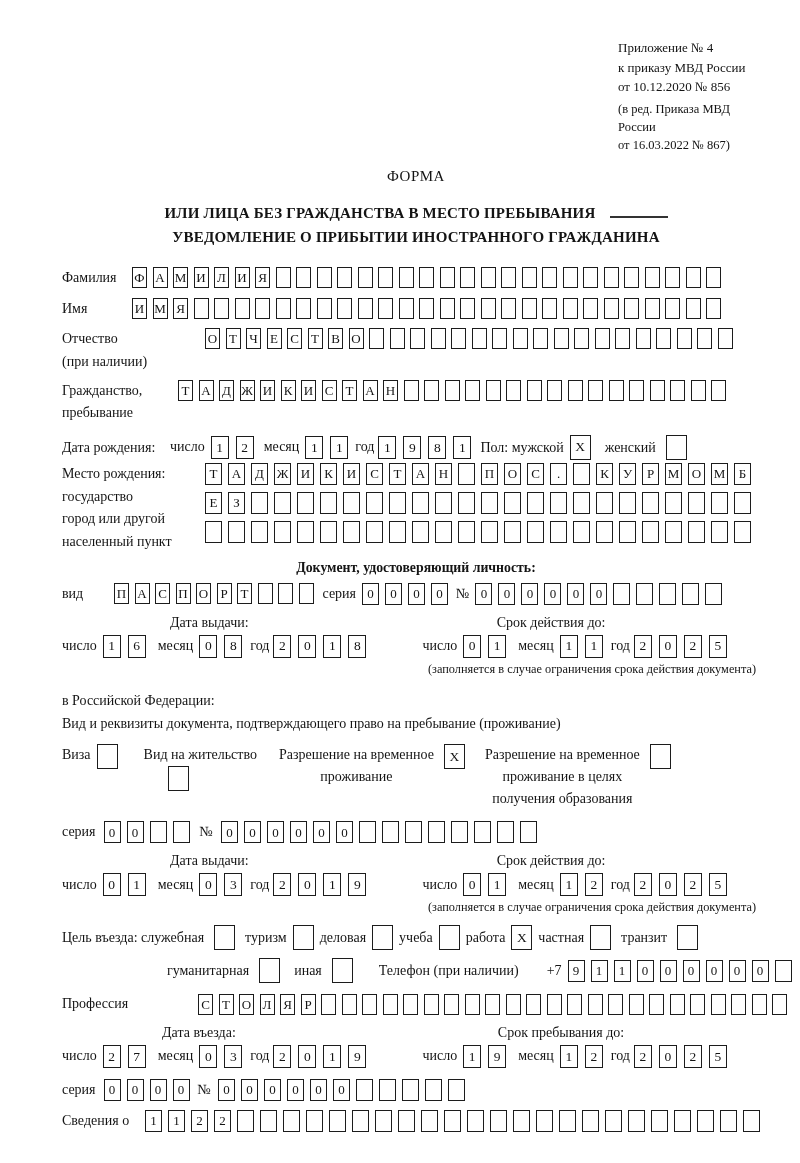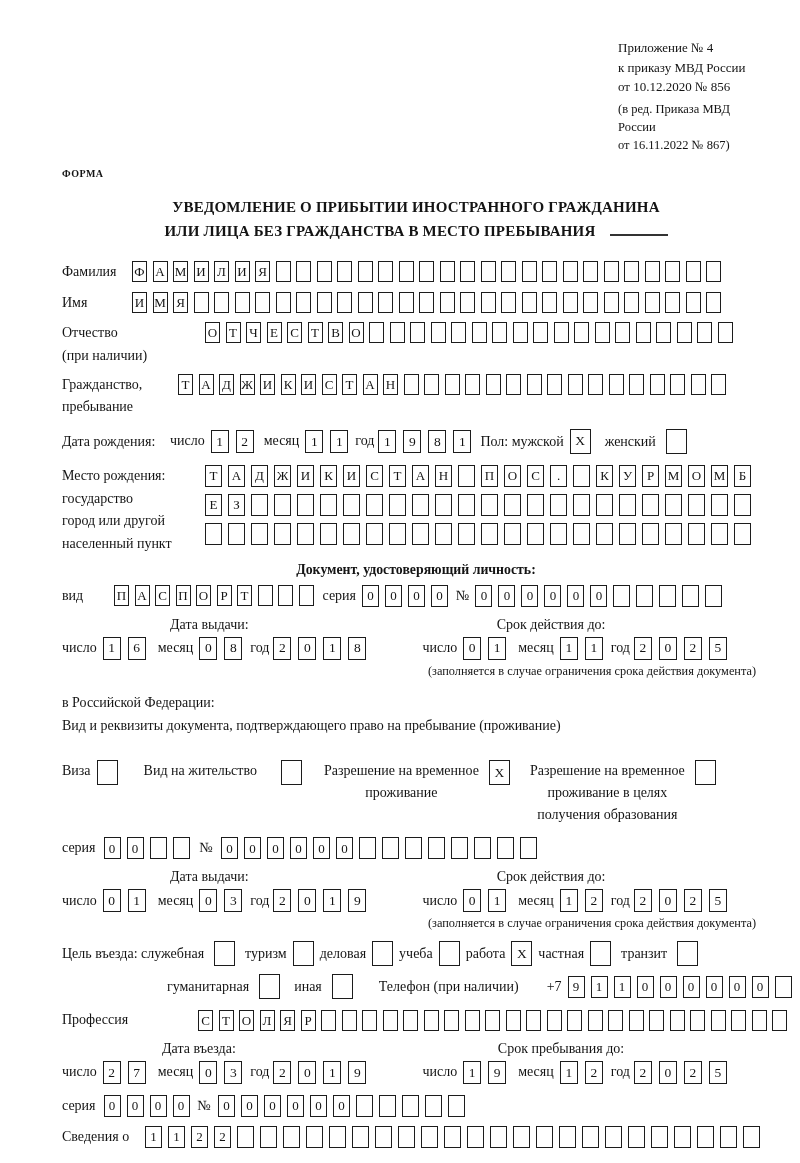--- a/index.html
+++ b/index.html
@@ -4,21 +4,21 @@
 <style>
   html,body{margin:0;padding:0;background:#fff;}
   body{
     width:800px;height:1163px;overflow:hidden;color:#141414;
     font-family:"Liberation Serif","DejaVu Serif",serif;font-size:14px;
   }
   .page{padding:38px 30px 0 62px;position:relative;}
   
   .annex{margin-left:556px;font-size:13px;line-height:1.5;}
   .annex .ed{font-size:12.5px;margin-top:3px;line-height:1.45;}
-  .forma{text-align:left;font-weight:bold;font-size:10px;margin-top:14px;letter-spacing:.5px;}
+  .forma{text-align:center;font-weight:normal;font-size:15px;margin-top:14px;letter-spacing:.5px;}
   
   .title{margin-top:16px;text-align:center;font-weight:bold;font-size:15px;line-height:1.6;letter-spacing:.2px;}
   .blank{display:inline-block;width:58px;border-bottom:2px solid #333;margin-left:14px;vertical-align:baseline;}
   .sec-heading{margin-top:24px;font-weight:bold;font-size:13.6px;letter-spacing:.2px;}
   
   .row{display:flex;align-items:center;margin-top:9px;}
   .row.top{align-items:flex-start;}
   .lbl{flex:0 0 auto;line-height:1.55;}
   .lblcol{flex:0 0 auto;line-height:1.62;}
   .w70{width:70px;} .w116{width:116px;} .w143{width:143px;} .w52{width:52px;}
@@ -52,29 +52,29 @@
 <body>
 
 <div class="page">
 
   <div class="annex">
     <div>Приложение № 4</div>
     <div>к приказу МВД России</div>
     <div>от 10.12.2020 № 856</div>
     <div class="ed">
       <div>(в ред. Приказа МВД России</div>
-      <div>от 16.11.2022 № 867)</div>
+      <div>от 16.03.2022 № 867)</div>
     </div>
   </div>
 
   <div class="forma">ФОРМА</div>
 
   <div class="title">
+    <div><span>ИЛИ ЛИЦА БЕЗ ГРАЖДАНСТВА В МЕСТО ПРЕБЫВАНИЯ</span><span class="blank"></span></div>
     <div>УВЕДОМЛЕНИЕ О ПРИБЫТИИ ИНОСТРАННОГО ГРАЖДАНИНА</div>
-    <div><span>ИЛИ ЛИЦА БЕЗ ГРАЖДАНСТВА В МЕСТО ПРЕБЫВАНИЯ</span><span class="blank"></span></div>
   </div>
 
 
   <div class="row" style="margin-top:18px;">
     <span class="lbl w70">Фамилия</span>
     <span class="cells">
         <span class="cell">Ф</span>
         <span class="cell">А</span>
         <span class="cell">М</span>
         <span class="cell">И</span>
@@ -230,21 +230,21 @@
         <span class="cell">9</span>
         <span class="cell">8</span>
         <span class="cell">1</span>
       </span>
     <span class="lbl" style="margin-left:9px;">Пол: мужской</span>
     <span class="checkbox gap6">X</span>
     <span class="lbl gap14">женский</span>
     <span class="checkbox gap10"></span>
   </div>
 
-  <div class="row top" style="margin-top:11px;">
+  <div class="row top" style="margin-top:3px;">
     <span class="lblcol w143">
       <div>Место рождения:</div>
       <div>государство</div>
       <div>город или другой</div>
       <div>населенный пункт</div>
     </span>
     <span class="cellstack">
       <span class="cells wide">
           <span class="cell">Т</span>
           <span class="cell">А</span>
@@ -407,26 +407,26 @@
       </span>
   </div>
 
   <div class="note">(заполняется в случае ограничения срока действия документа)</div>
 
   <div class="para">
     <div>в Российской Федерации:</div>
     <div>Вид и реквизиты документа, подтверждающего право на пребывание (проживание)</div>
   </div>
 
-  <div class="row top" style="margin-top:22px;">
+  <div class="row top" style="margin-top:8px;">
     <span class="chkitem">
       <span class="lbl">Виза</span>
       <span class="checkbox gap6"></span>
     </span>
-    <span class="chkitem" style="margin-left:26px;">
+    <span class="chkitem" style="margin-left:26px;flex-direction:column;">
       <span class="lbl">Вид на жительство</span>
       <span class="checkbox" style="margin-left:24px;"></span>
     </span>
     <span class="chkitem" style="margin-left:22px;">
       <span class="multi">
         <div>Разрешение на временное</div>
         <div>проживание</div>
       </span>
       <span class="checkbox gap10">X</span>
     </span>

